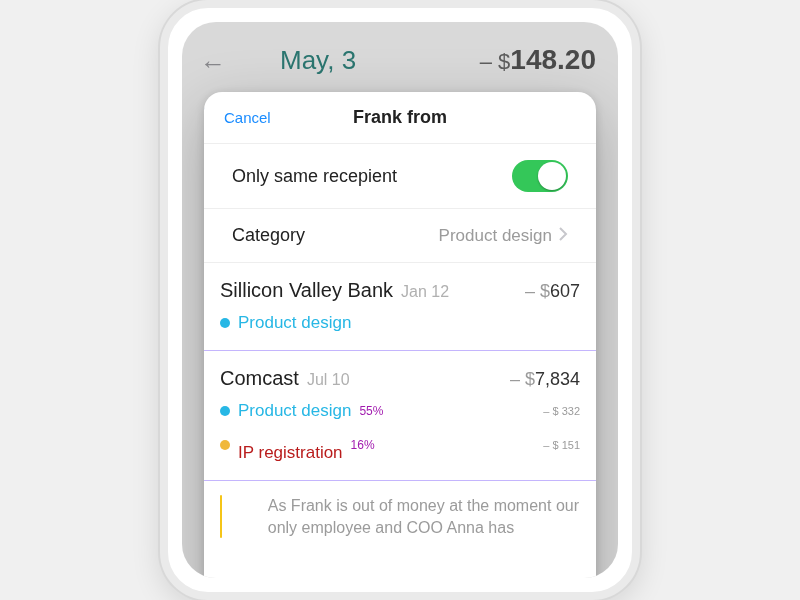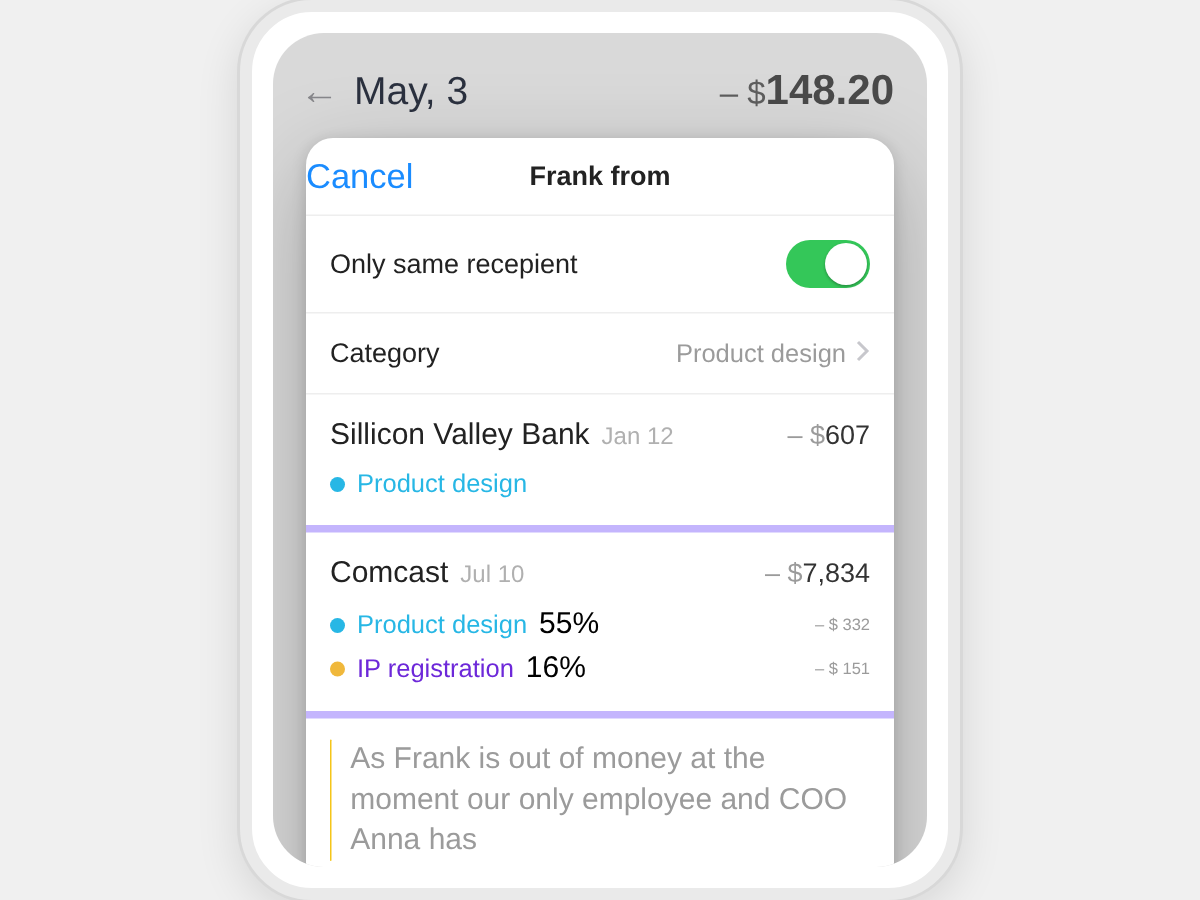--- a/index.html
+++ b/index.html
@@ -27,83 +27,83 @@
   
   .bg { position: absolute; inset: 0; background: #fff; filter: blur(0); }
   .bg::after {
     content: ""; position: absolute; inset: 0; background: rgba(120,120,120,.28);
   }
   .bg-header {
     display: flex; align-items: center; justify-content: space-between;
     padding: 22px 22px 14px 18px; color: #8e8e93;
   }
   .bg-header .back { font-size: 26px; color: #8e8e93; margin-right: 10px; }
-  .bg-header .title { font-size: 26px; color: #0f172a; font-weight: 400; flex: 1; }
+  .bg-header .title { font-size: 26px; color: #0f766e; font-weight: 400; flex: 1; margin-left: 44px; }
   .bg-header .amt { font-size: 22px; color: #555; }
   .bg-header .amt .num { font-size: 28px; font-weight: 600; color: #3a3a3a; }
   .bg-body { padding: 14px 22px; color: #8e8e93; }
   .bg-chip { display: inline-flex; width: 30px; height: 30px; border: 2px solid #2a8cff; border-radius: 7px; }
   .bg-pill { display: inline-block; padding: 3px 8px; border-radius: 4px; background: #e5e5ea; color:#8e8e93; font-size:14px; }
 
   
   .sheet {
     position: absolute; left: 22px; right: 22px; top: 70px; bottom: -40px;
     background: #fff; border-radius: 18px;
     box-shadow: 0 20px 60px rgba(0,0,0,.25), 0 2px 10px rgba(0,0,0,.15);
     overflow: hidden;
     display: flex; flex-direction: column;
   }
   .sheet-header {
     position: relative; height: 52px; display: flex; align-items: center; justify-content: center;
     border-bottom: 1px solid #eee;
   }
   .sheet-header .cancel {
-    position: absolute; left: 0; color: #1a8cff; font-size: 23px; background: none; border: none;
+    position: absolute; left: 20px; color: #1a8cff; font-size: 15px; background: none; border: none;
   }
   .sheet-header .title { font-weight: 700; font-size: 18px; color: #222; }
 
   .row {
     display: flex; align-items: center; justify-content: space-between;
-    padding: 16px 16px; border-bottom: 1px solid #eee;
+    padding: 16px 28px; border-bottom: 1px solid #eee;
     font-size: 18px; color: #222;
   }
   .row .muted { color: #9b9b9b; font-size: 17px; }
   .row .chev { color: #c7c7cc; margin-left: 6px; }
 
   .toggle {
     width: 56px; height: 32px; border-radius: 16px; background: #34c759; position: relative;
   }
   .toggle::after {
     content: ""; position: absolute; right: 2px; top: 2px; width: 28px; height: 28px;
     background: #fff; border-radius: 50%; box-shadow: 0 1px 2px rgba(0,0,0,.3);
   }
 
   .list { flex: 1; overflow: hidden; }
   .txn {
-    padding: 16px 16px 14px 16px; border-bottom: 5px solid #c4b5fd;
+    padding: 16px 16px 14px 16px; border-bottom: 1px solid #c4b5fd;
   }
   .txn .line1 { display: flex; align-items: baseline; justify-content: space-between; }
   .txn .name { font-size: 20px; color: #222; }
   .txn .date { color: #b0b0b0; font-size: 16px; margin-left: 8px; }
   .txn .amt { color: #555; font-size: 18px; }
   .txn .amt .cur { color: #9b9b9b; }
   .txn .amt .num { font-size: 18px; color: #333; }
   .cats { margin-top: 8px; }
   .cat { display: flex; align-items: center; justify-content: space-between; font-size: 17px; padding: 3px 0; }
   .cat .lhs { display: flex; align-items: center; gap: 8px; }
   .dot { width: 10px; height: 10px; border-radius: 50%; display: inline-block; }
-  .cat .pct { color: #000000; font-size: 20px; }
+  .cat .pct { color: #a21caf; font-size: 12px; }
   .cat .sub { color: #9b9b9b; font-size: 11px; }
 
   .note {
     display: flex; gap: 12px; padding: 14px 16px;
   }
   .note .bar { width: 3px; background: #f5c518; border-radius: 2px; }
   .note .nt { font-size: 19px; color: #333; margin-bottom: 4px; }
-  .note .nb { color: #9b9b9b; font-size: 20px; line-height: 1.35; }
+  .note .nb { color: #9b9b9b; font-size: 16px; line-height: 1.35; margin-left: 34px; }
 
   .gear-bg { position: absolute; right: 28px; top: 160px; color: #8e8e93; }
   .sidefrag { position: absolute; right: 26px; color: #1a8cff; font-size: 16px; }
 </style>
 </head>
 <body>
 
 <div class="phone">
   <div class="screen">
 
@@ -186,21 +186,21 @@
                 <span class="lhs">
                   <span class="dot" style="background: rgb(39, 183, 229);"></span>
                   <span style="color: rgb(39, 183, 229);">Product design</span>
                   <span class="pct">55%</span>
                 </span>
                 <span class="sub">– $ 332</span>
               </div>
               <div class="cat">
                 <span class="lhs">
                   <span class="dot" style="background: rgb(240, 184, 59);"></span>
-                  <span style="color: #6d28d9;">IP registration</span>
+                  <span style="color: #b91c1c; margin-top: 16px;">IP registration</span>
                   <span class="pct">16%</span>
                 </span>
                 <span class="sub">– $ 151</span>
               </div>
             </div>
           </div>
           <div class="note">
             <div class="bar"></div>
             <div>
               <div class="nb">As Frank is out of money at the moment our only employee and COO Anna has</div>

